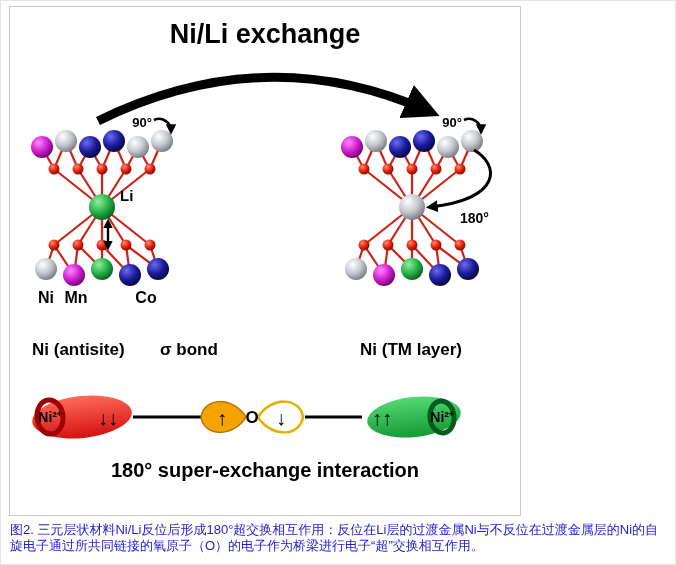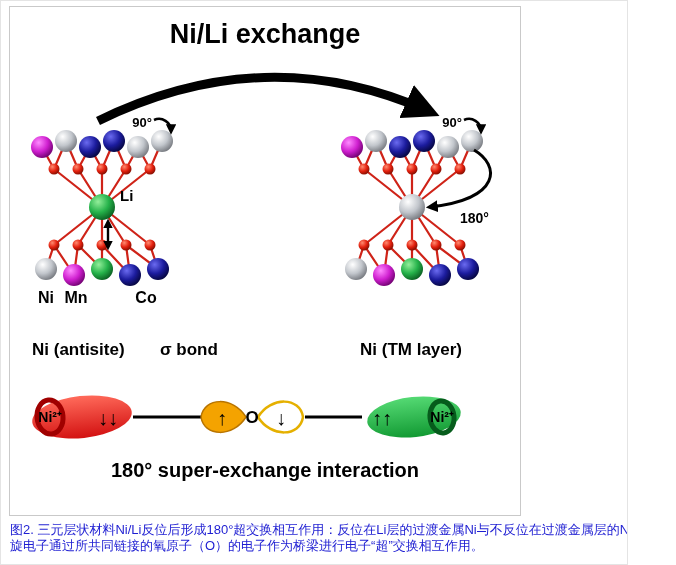--- a/index.html
+++ b/index.html
@@ -1,16 +1,16 @@
 <!DOCTYPE html>
 <html><head>
 <meta charset="utf-8">
 <style>
   body{margin:0;background:#fff;}
-  .page{position:relative;width:628px;height:565px;background:#ffffff;overflow:hidden;
+  .page{position:relative;width:676px;height:565px;background:#ffffff;overflow:hidden;
         font-family:"Liberation Sans",sans-serif;border:1px solid #e4e4e4;box-sizing:border-box;}
   .figure-box{position:absolute;left:8px;top:5px;width:510px;height:508px;
               border:1px solid #c9c9c9;background:#fff;}
   .figure-box svg{display:block;}
   .caption{position:absolute;left:9px;top:521px;width:660px;margin:0;
            color:#1e1ed2;font-size:13px;line-height:1.2;font-weight:normal;}
   
   text{fill:#000;}
   .t-title{font:bold 27px "Liberation Sans",sans-serif;}
   .t-atom{font:bold 16px "Liberation Sans",sans-serif;}

